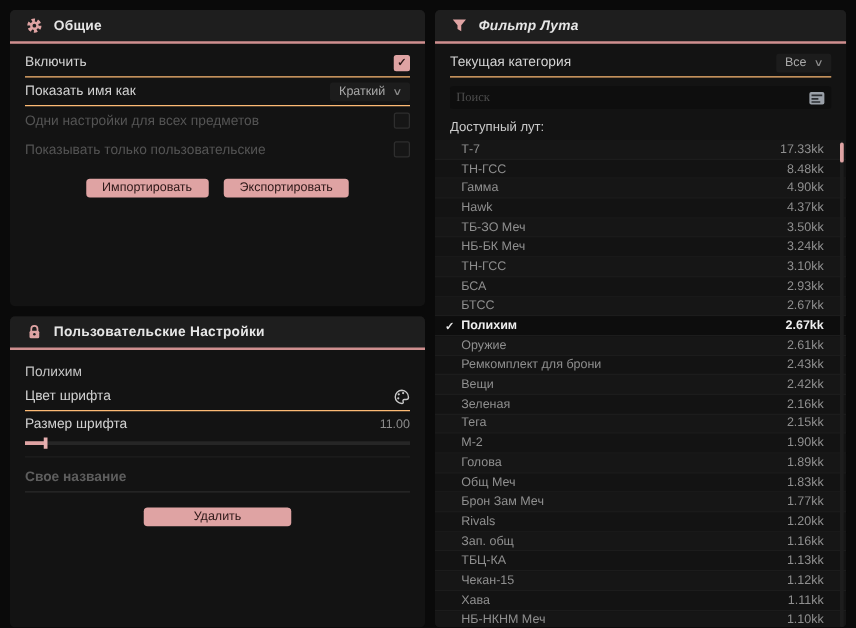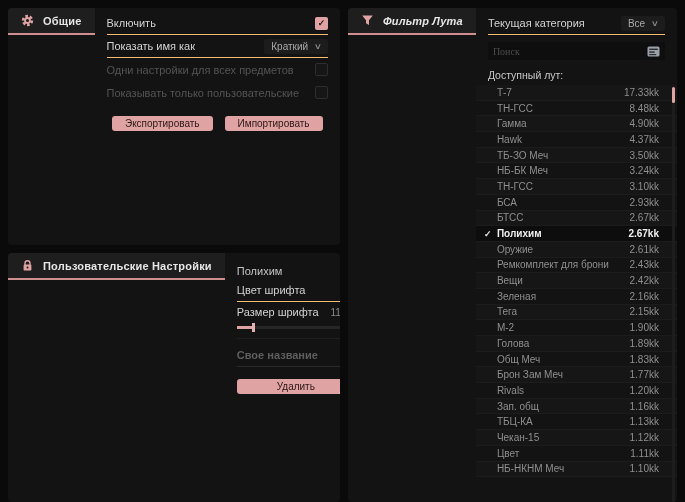--- a/index.html
+++ b/index.html
@@ -7,21 +7,21 @@
   body {
     background:#0a0a0a;
     font-family:"Liberation Sans", sans-serif;
     color:#cfcfcf;
   }
   .page { display:flex; gap:8px; padding:8px 8px 0 8px; height:502px; }
   .col { display:flex; flex-direction:column; gap:8px; min-height:0; }
   .col-left { width:332px; }
   .col-right { flex:1; }
 
-  .panel { background:#131313; border-radius:4px; overflow:hidden; display:flex; flex-direction:row; }
+  .panel { background:#131313; border-radius:4px; overflow:hidden; display:flex; flex-direction:column; }
   .panel-general { height:237px; flex:none; }
   .panel-user { flex:1; }
   .panel-loot { height:494px; }
 
   .panel-header {
     height:27px; flex:none;
     background:#1e1e1e;
     border-bottom:2px solid #cf8f8f;
     display:flex; align-items:center; gap:9px;
     padding:0 13px;
@@ -149,22 +149,22 @@
         </div>
         <div class="row disabled">
           <span>Одни настройки для всех предметов</span>
           <span class="checkbox unchecked"></span>
         </div>
         <div class="row disabled">
           <span>Показывать только пользовательские</span>
           <span class="checkbox unchecked"></span>
         </div>
         <div class="btn-row">
+          <button class="btn">Импортировать</button>
           <button class="btn">Экспортировать</button>
-          <button class="btn">Импортировать</button>
         </div>
       </div>
     </div>
 
     <div class="panel panel-user">
       <div class="panel-header">
         <svg class="hicon" viewBox="0 0 13 13">
           <path d="M4 6 V4.2 a2.5 2.5 0 0 1 5 0 V6" fill="none" stroke="#dfa3a3" stroke-width="1.4"></path>
           <rect x="2.6" y="5.6" width="7.8" height="6" rx="1.2" fill="#dfa3a3"></rect>
           <circle cx="6.5" cy="8.4" r="1" fill="#1e1e1e"></circle>
@@ -362,21 +362,21 @@
   </div>
 
   <div class="loot-row">
     <span class="loot-check"></span>
     <span class="loot-name">Чекан-15</span>
     <span class="loot-value">1.12kk</span>
   </div>
 
   <div class="loot-row">
     <span class="loot-check"></span>
-    <span class="loot-name">Цвет</span>
+    <span class="loot-name">Хава</span>
     <span class="loot-value">1.11kk</span>
   </div>
 
   <div class="loot-row">
     <span class="loot-check"></span>
     <span class="loot-name">НБ-НКНМ Меч</span>
     <span class="loot-value">1.10kk</span>
   </div>
 <div class="scrollbar">
             <div class="scroll-thumb"></div>

